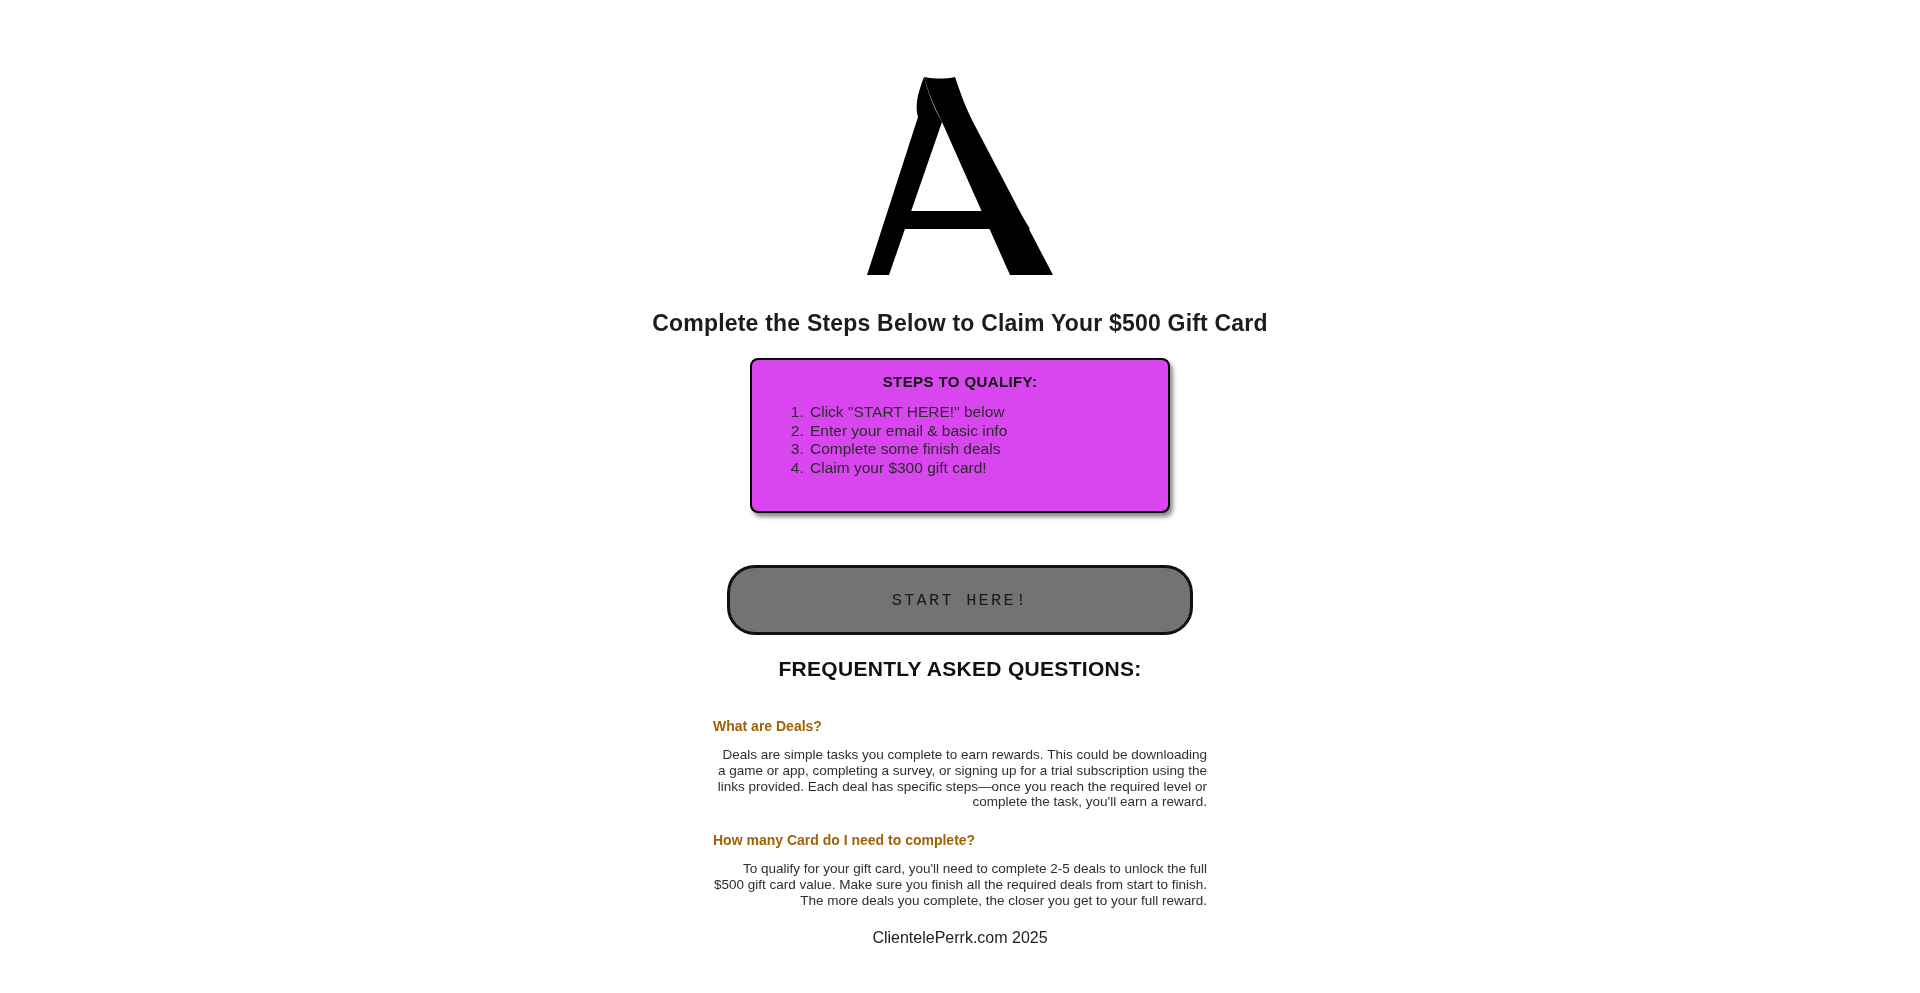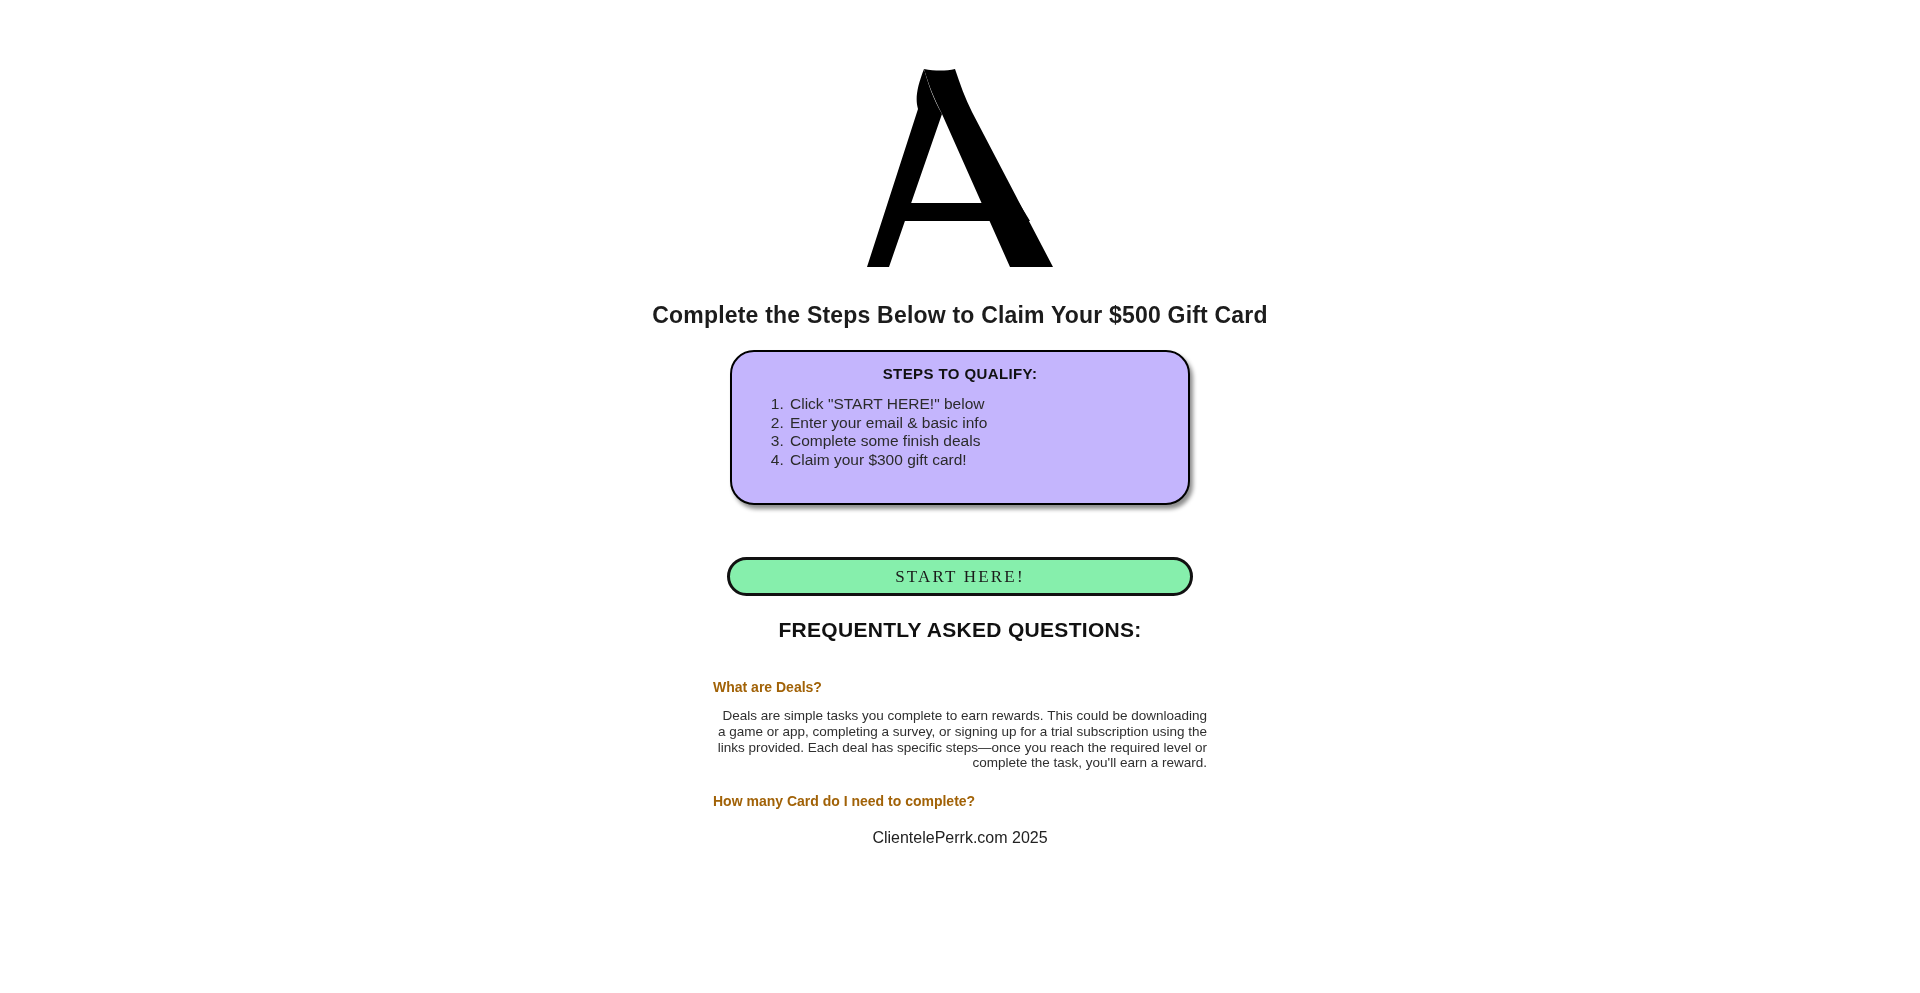--- a/index.html
+++ b/index.html
@@ -8,47 +8,47 @@
     padding: 0;
     width: 1920px;
     height: 993px;
     background: #ffffff;
     overflow: hidden;
     font-family: "Liberation Sans", "DejaVu Sans", sans-serif;
     color: #1f1f1f;
   }
   .page {
     width: 640px;
-    margin: 2px auto;
+    margin: 10px auto;
     padding-top: 65px;
     text-align: center;
   }
   .logo-wrap {
     height: 202px;
     display: flex;
     justify-content: center;
     align-items: flex-start;
   }
   .logo-wrap svg { display: block; }
   .main-heading {
     margin: 31px 0 0 0;
     font-size: 23px;
     line-height: 30px;
     font-weight: 700;
     letter-spacing: 0.2px;
     white-space: nowrap;
     color: #1c1c1c;
   }
   .steps-box {
-    width: 460px;
+    width: 420px;
     height: 155px;
     margin: 20px auto 0 auto;
     border: 2px solid #000000;
-    border-radius: 24px;
-    background: #c4b5fd;
+    border-radius: 8px;
+    background: #d946ef;
     box-shadow: 3px 4px 4px rgba(0,0,0,0.45);
     padding-top: 13px;
     overflow: hidden;
   }
   .steps-title {
     font-size: 15px;
     font-weight: 800;
     letter-spacing: 0.4px;
     color: #111111;
   }
@@ -57,26 +57,26 @@
     padding-left: 56px;
     text-align: left;
     font-size: 15.5px;
     line-height: 18.5px;
     color: #2b2b2b;
   }
   .steps-list li { padding-left: 2px; }
   .cta-button {
     display: block;
     width: 466px;
-    height: 39px;
+    height: 70px;
     margin: 52px auto 0 auto;
-    background: #86efac;
+    background: #737373;
     border: 3px solid #111111;
     border-radius: 28px;
-    font-family: Liberation Serif, serif;
+    font-family: Liberation Mono, monospace;
     font-size: 17px;
     font-weight: 500;
     letter-spacing: 2.2px;
     color: #1a1a1a;
     cursor: pointer;
   }
   .faq-title {
     margin: 22px 0 0 0;
     font-size: 21px;
     font-weight: 800;
@@ -142,18 +142,19 @@
 
   <h2 class="faq-title">FREQUENTLY ASKED QUESTIONS:</h2>
 
   <div class="faq-block">
     <div class="faq-item">
       <p class="faq-question">What are Deals?</p>
       <p class="faq-answer">Deals are simple tasks you complete to earn rewards. This could be downloading a game or app, completing a survey, or signing up for a trial subscription using the links provided. Each deal has specific steps—once you reach the required level or complete the task, you'll earn a reward.</p>
     </div>
     <div class="faq-item">
       <p class="faq-question">How many Card do I need to complete?</p>
+      <p class="faq-answer">To qualify for your gift card, you'll need to complete 2-5 deals to unlock the full $500 gift card value. Make sure you finish all the required deals from start to finish. The more deals you complete, the closer you get to your full reward.</p>
     </div>
   </div>
 
   <div class="site-footer">ClientelePerrk.com 2025</div>
 
 </div>
 
 </body></html>

